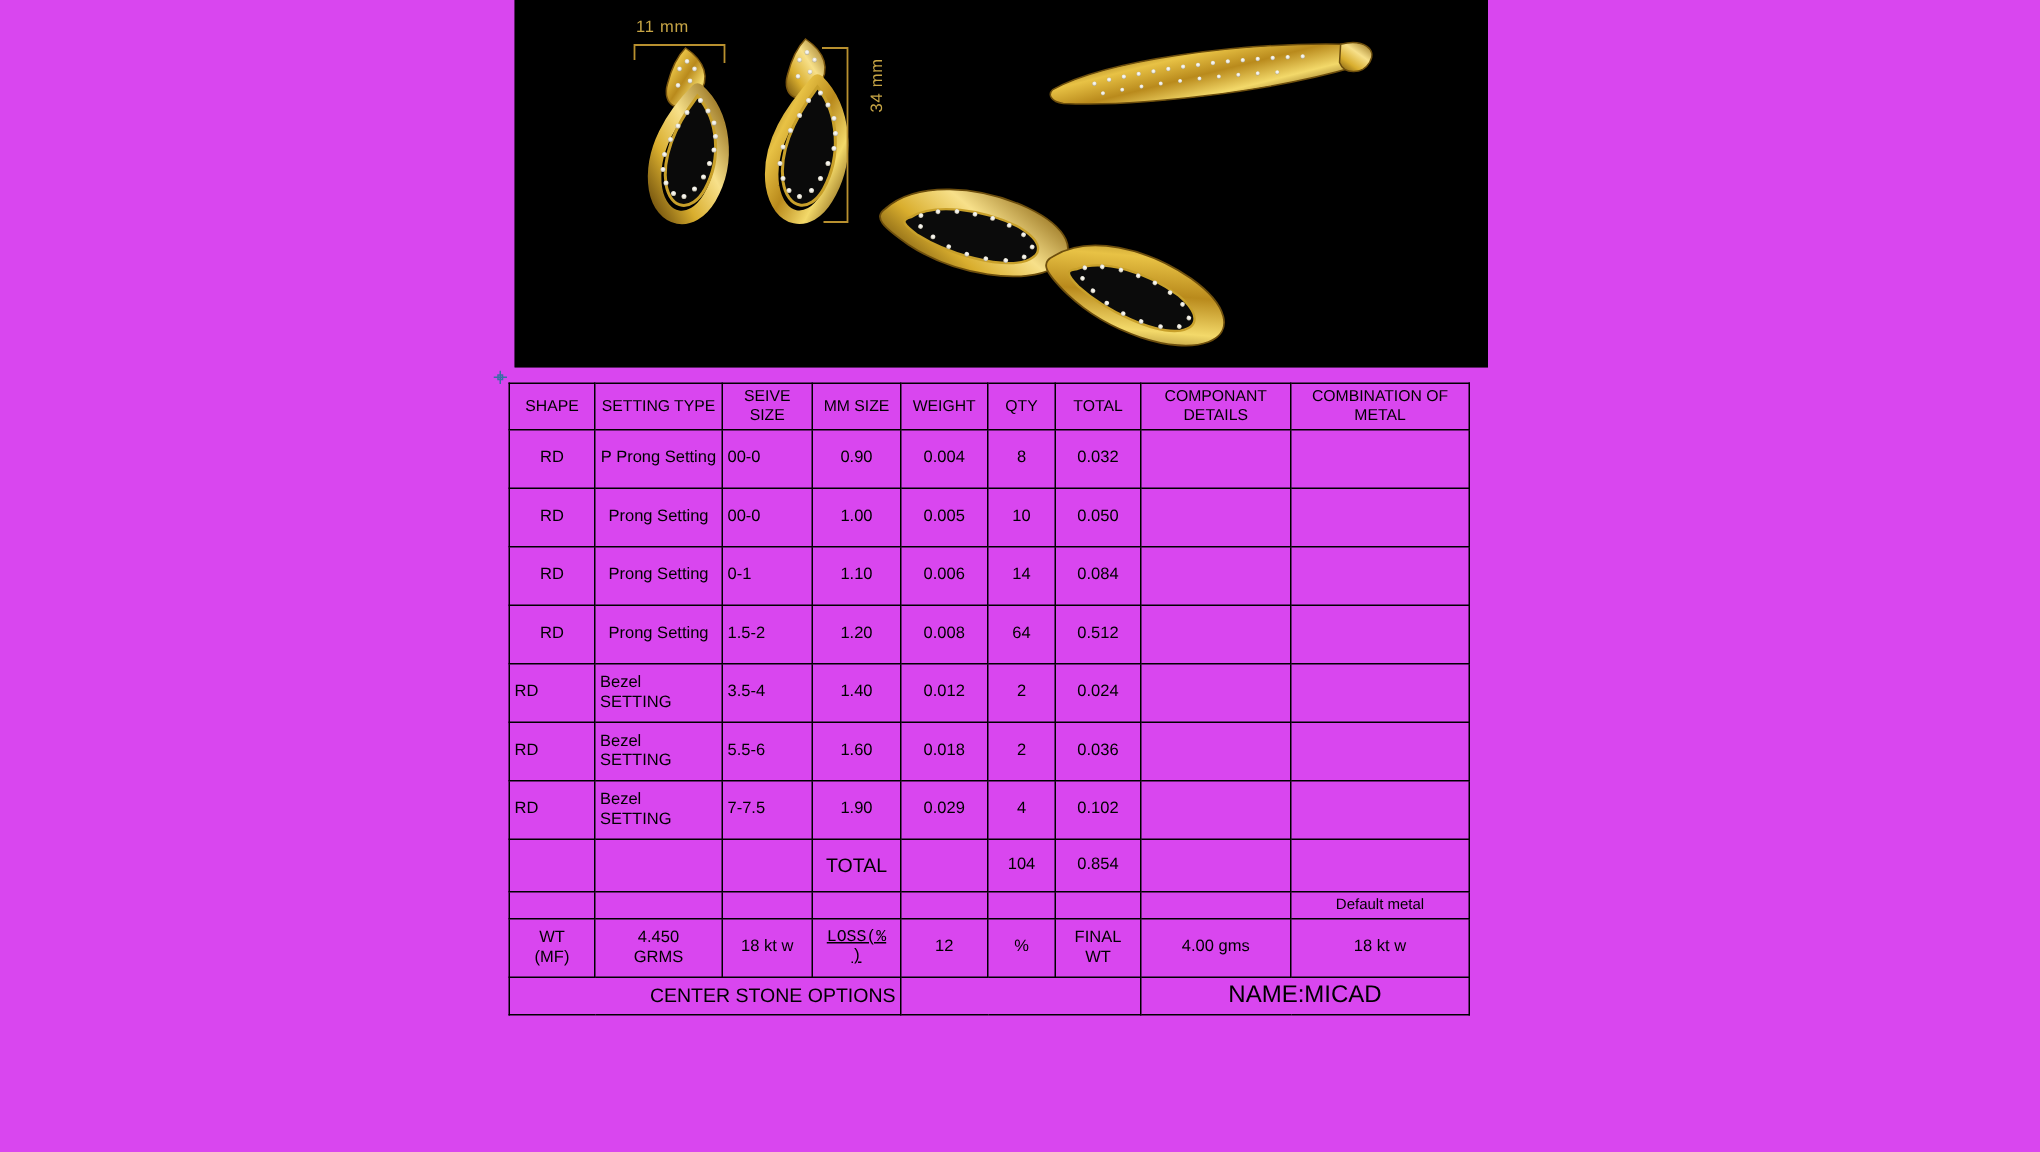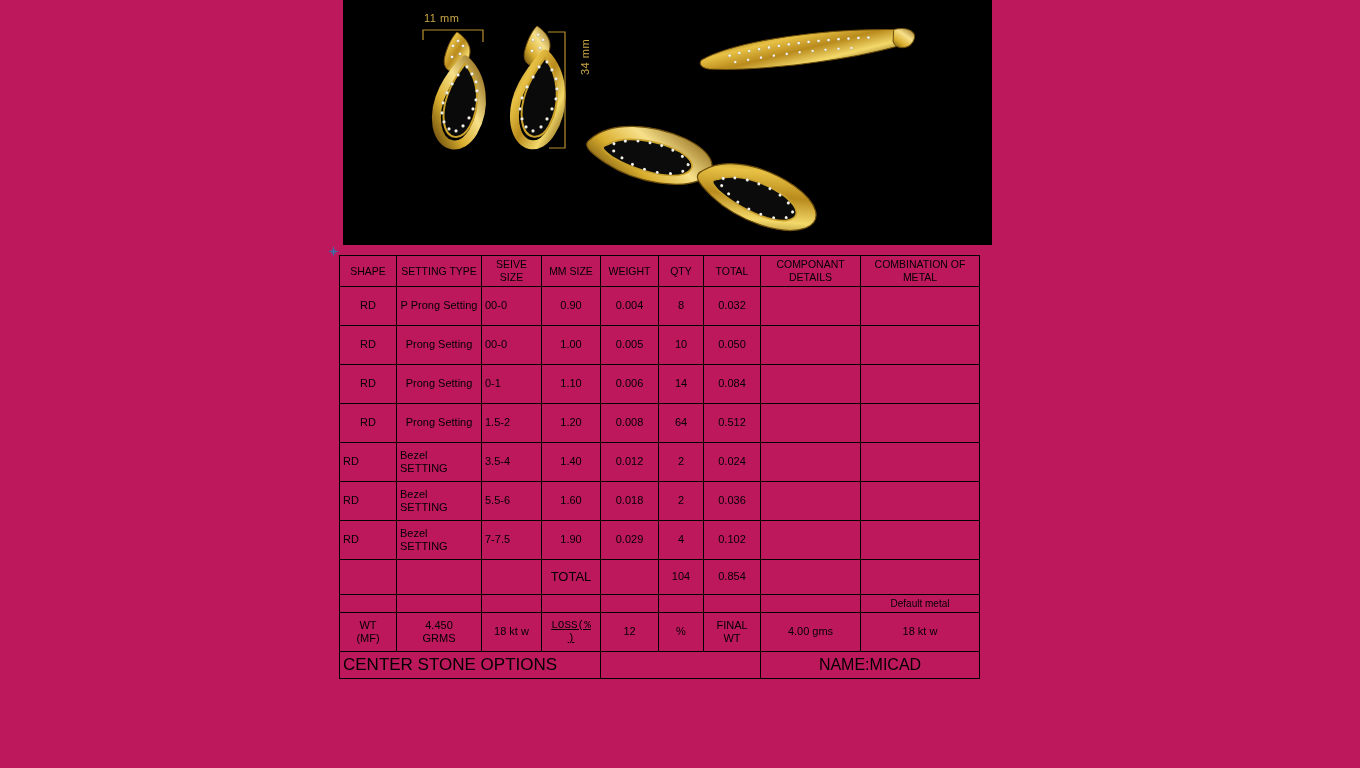--- a/index.html
+++ b/index.html
@@ -8,21 +8,21 @@
     background: #ffffff;
     width: 1360px;
     height: 768px;
     overflow: hidden;
     font-family: "Liberation Sans", sans-serif;
   }
   #page {
     position: relative;
     width: 1360px;
     height: 768px;
-    background: #be185d;
+    background: #d946ef;
   }
 
   
   .render-area {
     position: absolute;
     left: 343px;
     top: 0px;
     width: 649px;
     height: 245px;
     background: #000000;
@@ -444,21 +444,21 @@
           <td class="c">
             <div>FINAL</div>
             <div>WT</div>
           </td>
           <td class="c b">4.00   gms</td>
           <td class="c b">18 kt w</td>
         </tr>
 
 
         <tr style="height:20px;">
-          <td class="l b" colspan="4" style="font-size:17px;">CENTER STONE OPTIONS</td>
+          <td class="l b" colspan="4" style="font-size:13px;text-align:right;">CENTER STONE OPTIONS</td>
           <td colspan="3"></td>
           <td class="c b" colspan="2" style="font-size:16px;">NAME:MICAD</td>
         </tr>
       </tbody>
     </table>
   </div>
 
 </div>
 
 </body></html>

